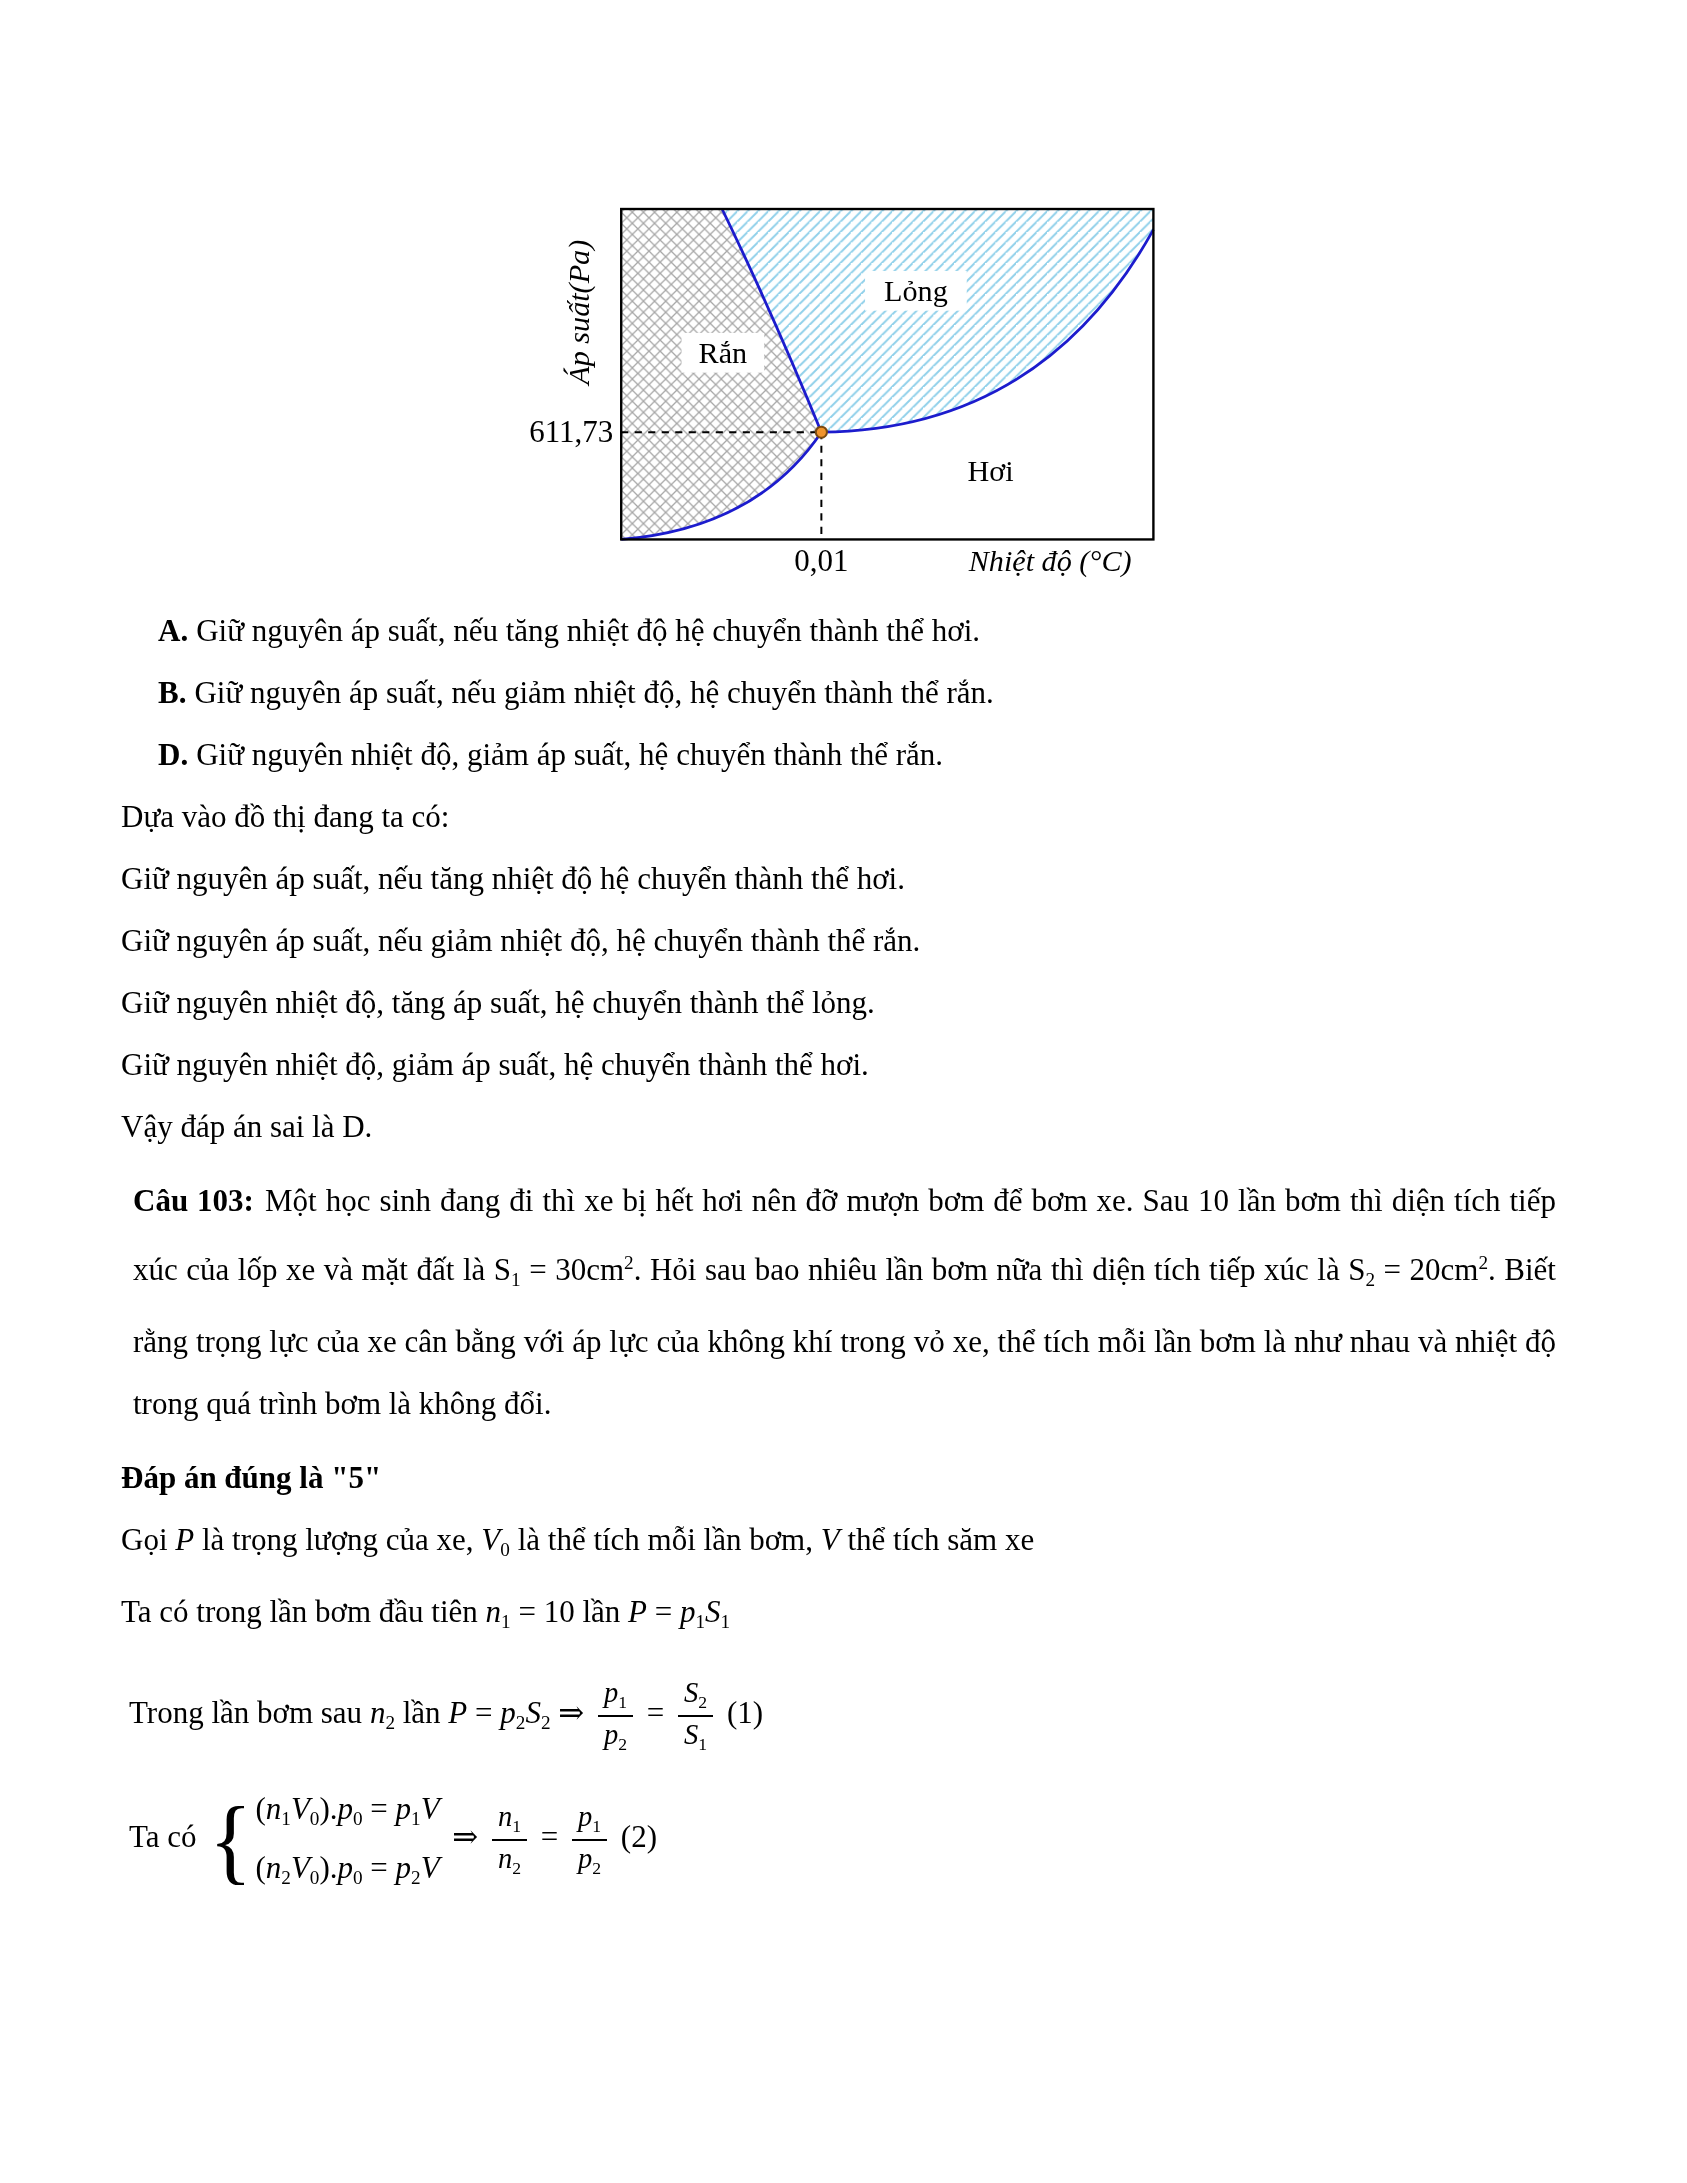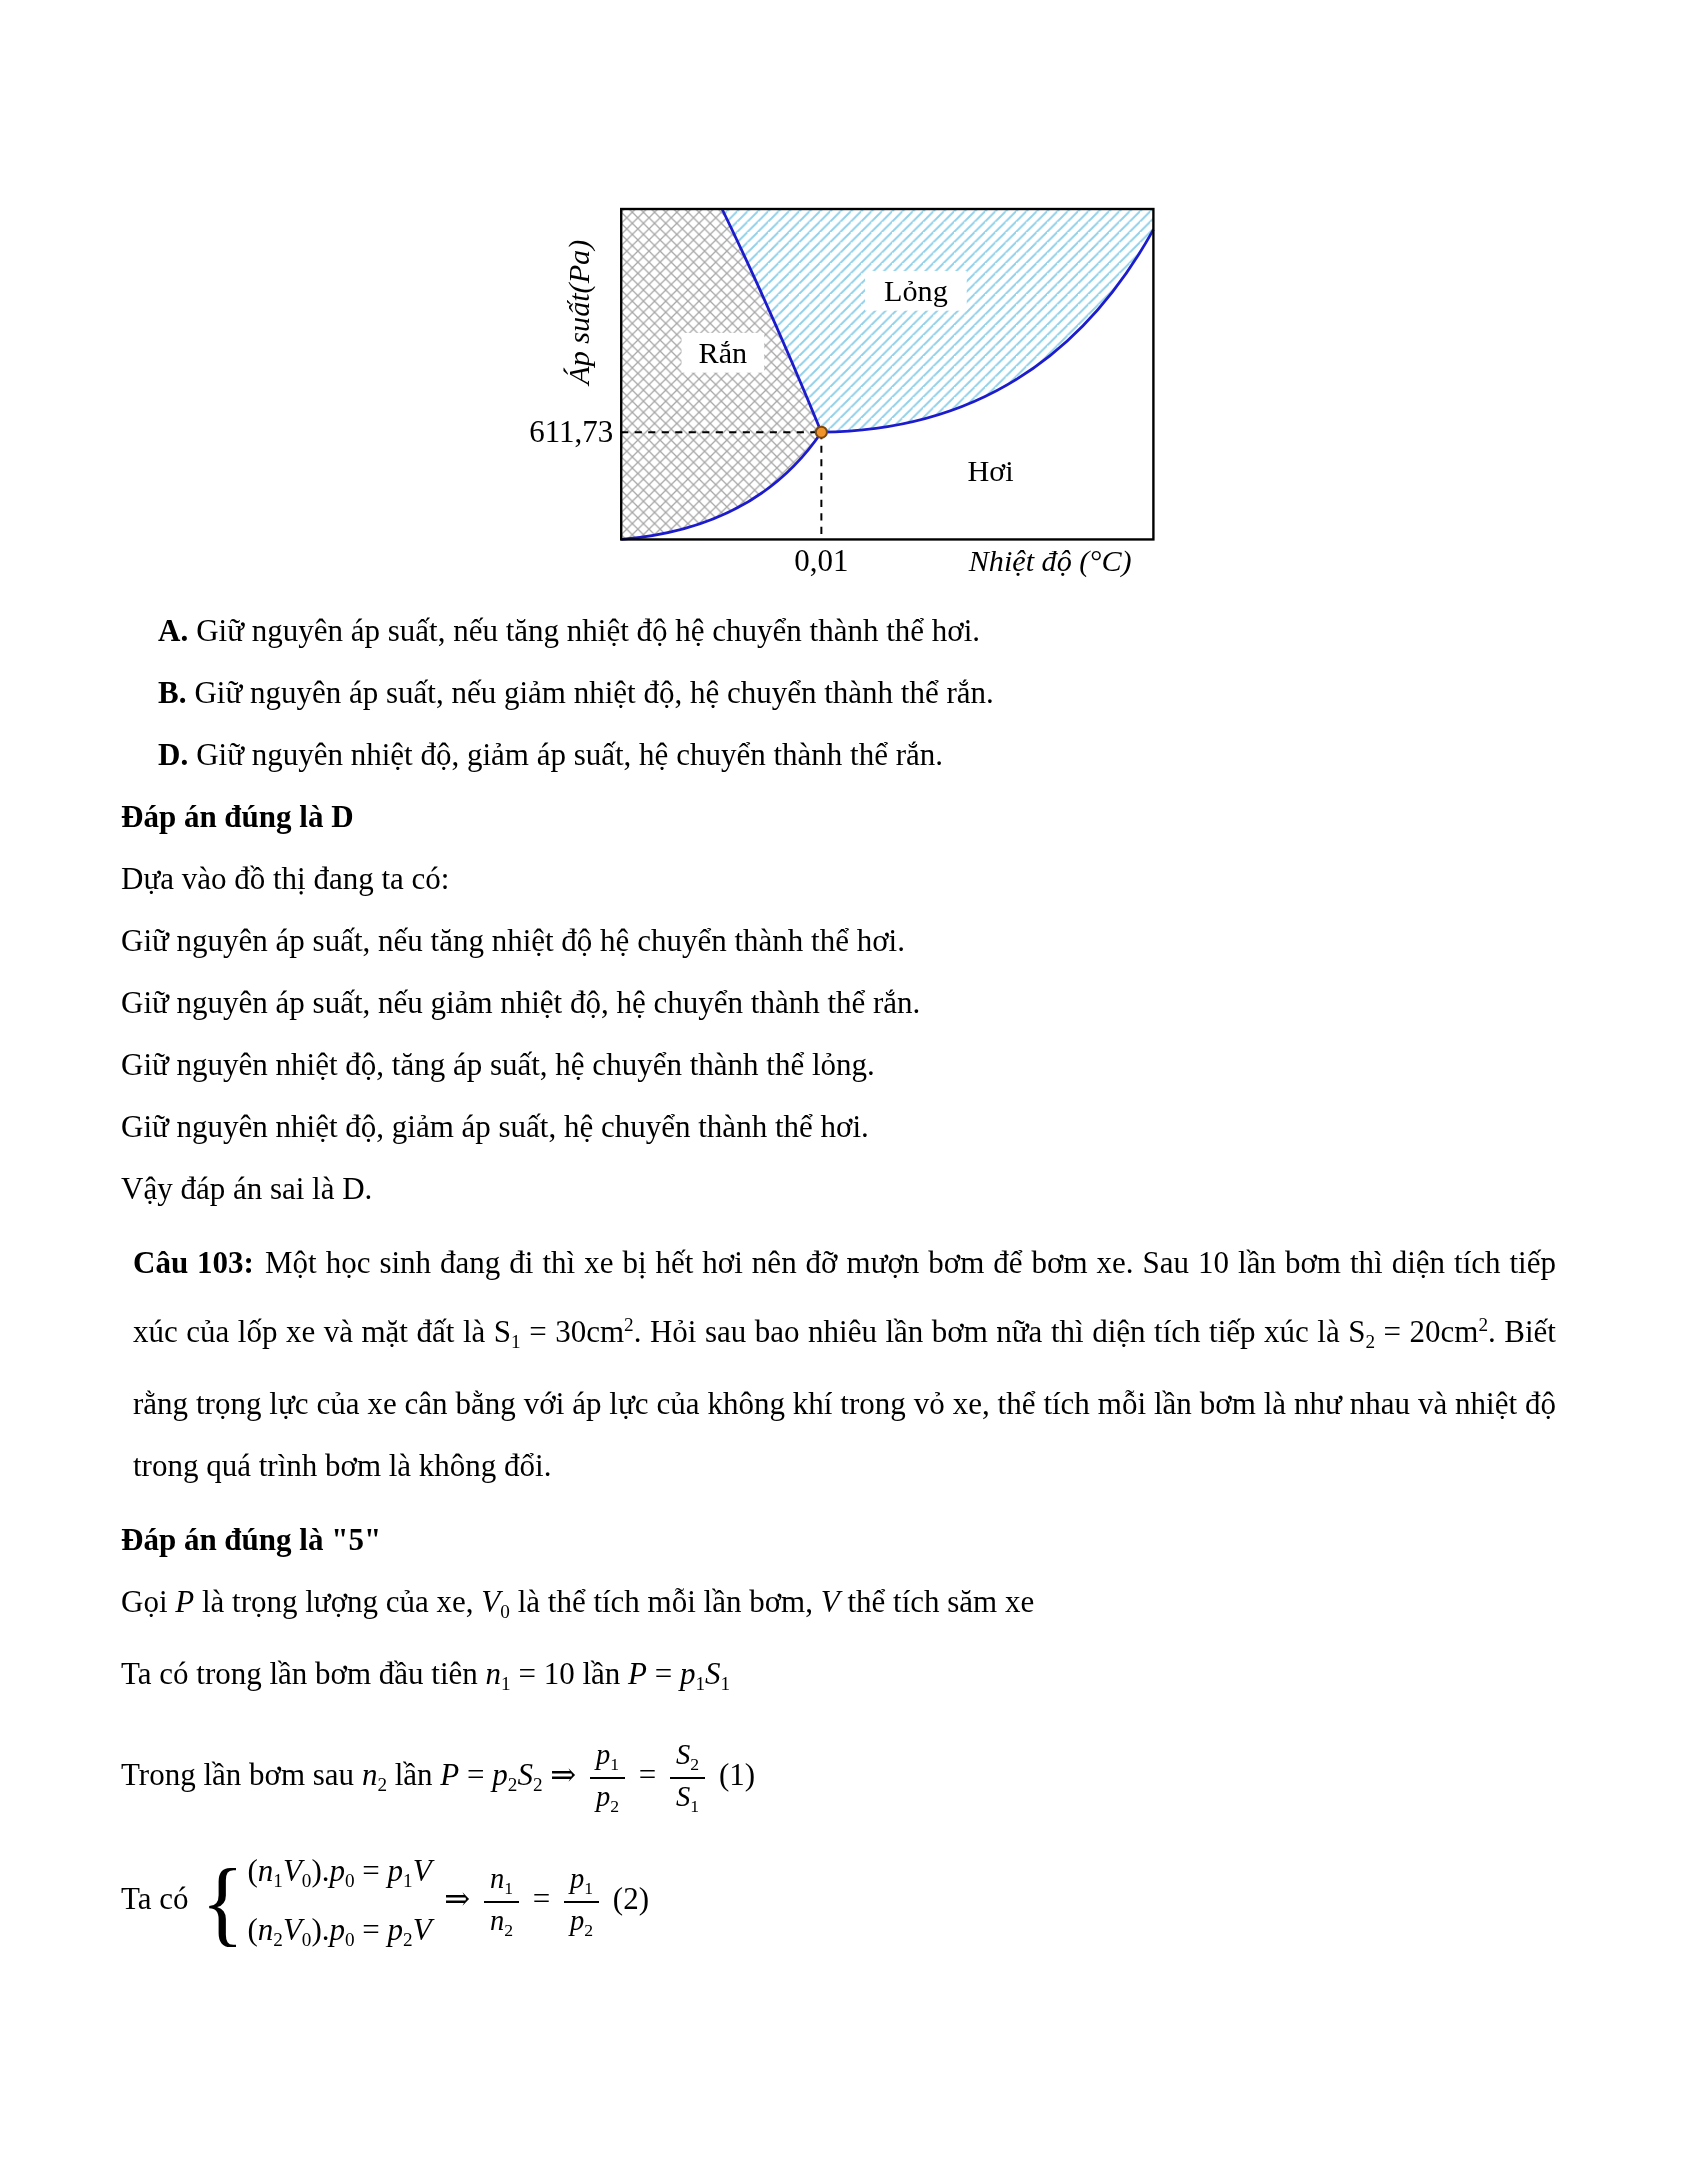--- a/index.html
+++ b/index.html
@@ -43,21 +43,21 @@
   
   .cases { display: inline-flex; align-items: center; vertical-align: middle; margin: 0 4.8px; }
   .brace::before { content: "{"; }
   .brace {
     font-size: 2.9em; font-weight: 400; display: inline-block;
     transform: scaleY(1.05); margin-right: 3.2px; line-height: 1;
   }
   .cases-col { display: inline-flex; flex-direction: column; gap: 18px; }
   .cases-row { line-height: 1.25; white-space: nowrap; }
 
-  .mathline { margin: 24px 0 0; line-height: 1.4; white-space: nowrap; }
+  .mathline { margin: 24px 8px 0; line-height: 1.4; white-space: nowrap; }
   .mathline.tall { margin-top: 35px; }
 
   
   .answer-row { margin-top: 4.8px; }
   .answer-box {
     display: inline-block; vertical-align: middle;
     width: 121px; height: 46px;
     border: 1.6px solid #9fc5f8; border-radius: 1.6px;
     background: #ffffff; outline: none;
     font-family: inherit; font-size: inherit;
@@ -113,21 +113,20 @@
       <text x="680" y="466" font-size="38" text-anchor="middle" class="axis-italic">Nhiệt độ (°C)</text>
     </svg>
   </figure>
 
   <div class="options">
     <p class="line"><span class="opt-label">A.</span><span>Giữ nguyên áp suất, nếu tăng nhiệt độ hệ chuyển thành thể hơi.</span></p>
     <p class="line"><span class="opt-label">B.</span><span>Giữ nguyên áp suất, nếu giảm nhiệt độ, hệ chuyển thành thể rắn.</span></p>
     <p class="line"><span class="opt-label">D.</span><span>Giữ nguyên nhiệt độ, giảm áp suất, hệ chuyển thành thể rắn.</span></p>
   </div>
 
-  <p class="line bold">Đáp án đúng là D</p>
   <p class="line">Dựa vào đồ thị đang ta có:</p>
   <p class="line">Giữ nguyên áp suất, nếu tăng nhiệt độ hệ chuyển thành thể hơi.</p>
   <p class="line">Giữ nguyên áp suất, nếu giảm nhiệt độ, hệ chuyển thành thể rắn.</p>
   <p class="line">Giữ nguyên nhiệt độ, tăng áp suất, hệ chuyển thành thể lỏng.</p>
   <p class="line">Giữ nguyên nhiệt độ, giảm áp suất, hệ chuyển thành thể hơi.</p>
   <p class="line">Vậy đáp án sai là D.</p>
 
   <p class="para"><span class="qlabel">Câu 103:</span><span><span>Một học sinh đang đi thì xe bị hết hơi nên đỡ mượn bơm để bơm xe. Sau 10 lần bơm thì diện tích tiếp xúc của lốp xe và mặt đất là S</span><span class="seg-sub">1</span><span> = 30cm</span><span class="seg-sup">2</span><span>. Hỏi sau bao nhiêu lần bơm nữa thì diện tích tiếp xúc là S</span><span class="seg-sub">2</span><span> = 20cm</span><span class="seg-sup">2</span><span>. Biết rằng trọng lực của xe cân bằng với áp lực của không khí trong vỏ xe, thể tích mỗi lần bơm là như nhau và nhiệt độ trong quá trình bơm là không đổi.</span></span></p>
 
 

